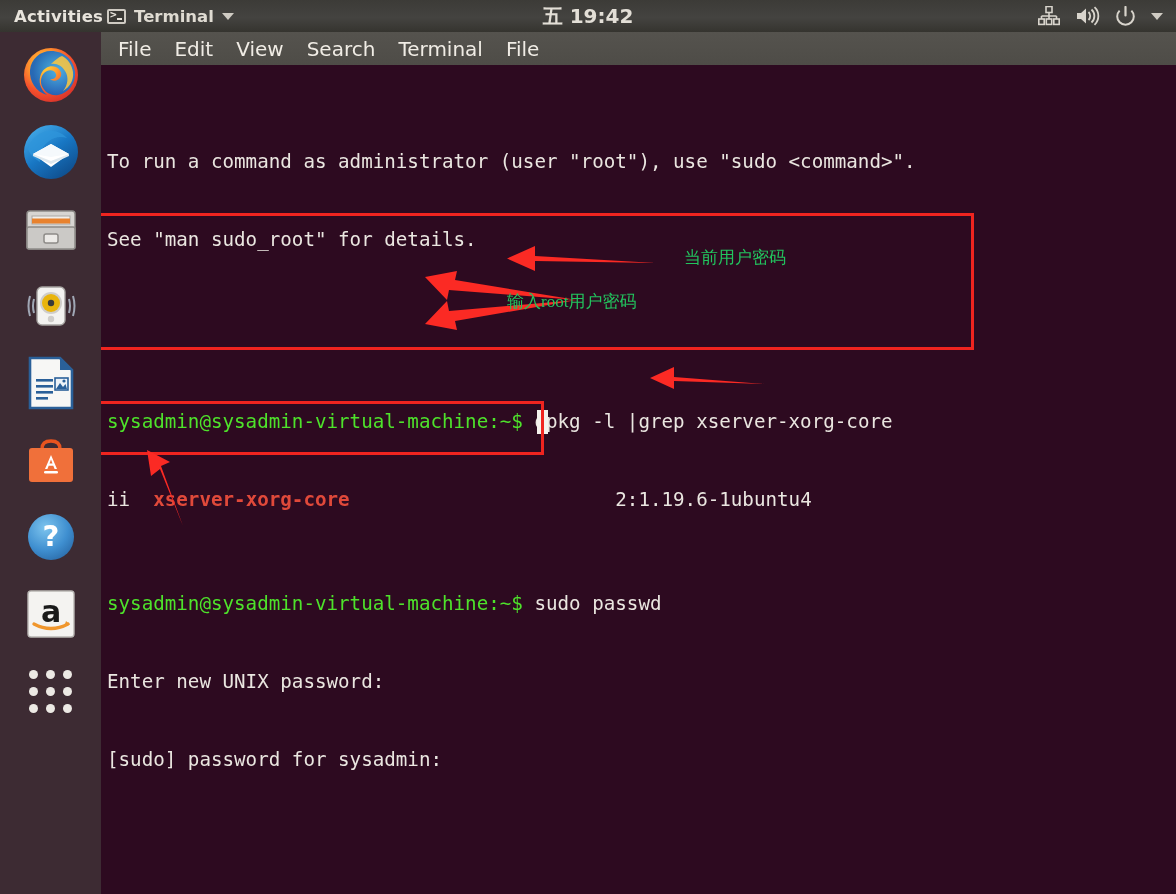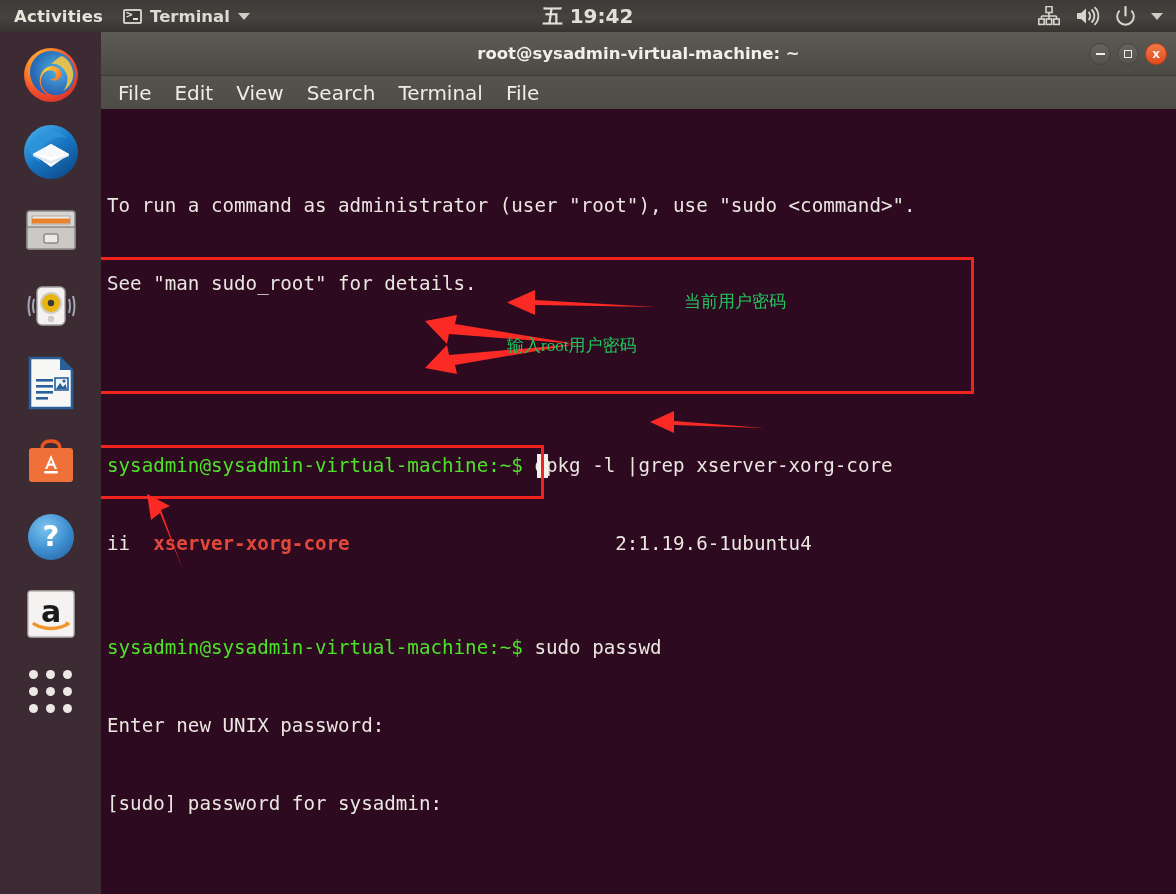--- a/index.html
+++ b/index.html
@@ -19,21 +19,21 @@
   
   #topbar {
     position: absolute; top: 0; left: 0;
     width: 1176px; height: 32px;
     background: linear-gradient(to bottom, #3c3b37 0%, #444340 55%, #35342f 100%);
     display: flex; align-items: center;
     color: #dfdbd2;
     font-size: 16.5px; font-weight: bold;
     font-family: "DejaVu Sans", sans-serif;
   }
-  #topbar .tb-left { display: flex; align-items: center; padding-left: 14px; gap: 20px; }
+  #topbar .tb-left { display: flex; align-items: center; padding-left: 14px; gap: 4px; }
   #topbar .activities { color: #e8e4dc; letter-spacing: .2px; }
   #topbar .app-entry { display: flex; align-items: center; gap: 8px; }
   .term-mini-icon {
     width: 19px; height: 15px;
     border: 2px solid #cfcbc3;
     border-radius: 2px;
     background: #3a3935;
     position: relative;
     display: inline-block;
   }
@@ -351,32 +351,20 @@
           <i></i>
           <i></i>
           <i></i>
           <i></i>
       </span>
     </div>
   </div>
 
   <div id="termwin">
 
-    <div id="titlebar">
-      <span class="title">root@sysadmin-virtual-machine: ~</span>
-      <span class="winbtns">
-        <span class="wb">
-            <span class="minus"></span>
-          </span>
-        <span class="wb">
-            <span class="square"></span>
-          </span>
-        <span class="wb close">x</span>
-      </span>
-    </div>
 
     <div id="menubar">
       <span>File</span>
       <span>Edit</span>
       <span>View</span>
       <span>Search</span>
       <span>Terminal</span>
       <span>File</span>
     </div>
 

